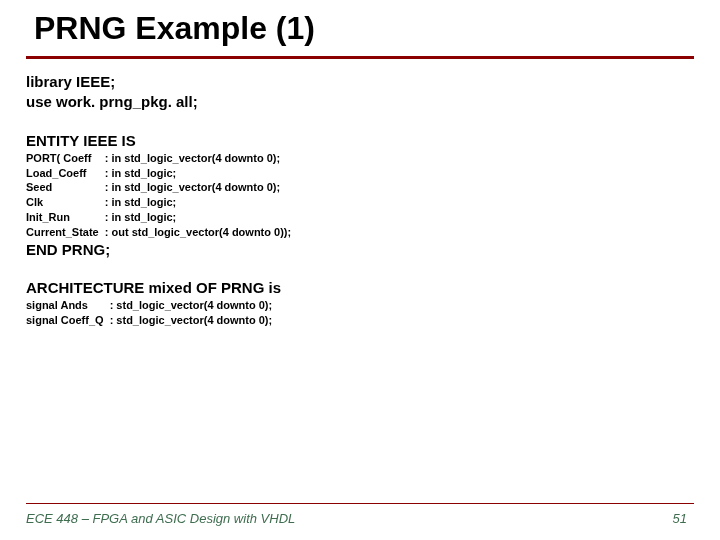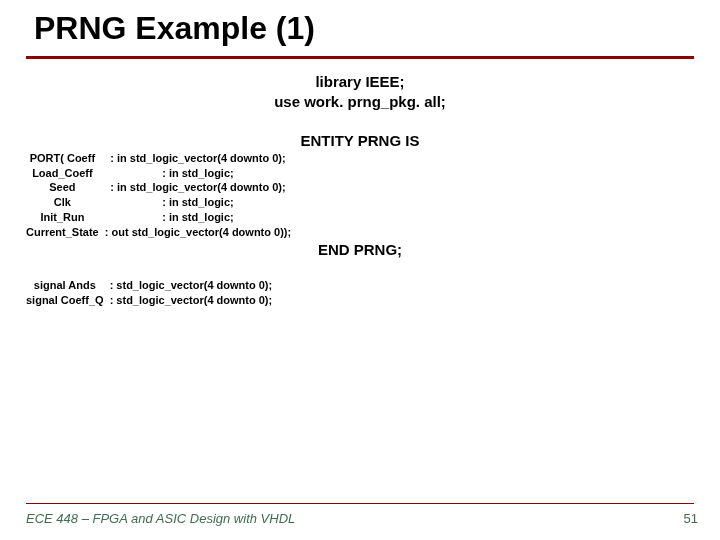--- a/index.html
+++ b/index.html
@@ -38,21 +38,20 @@
     position: absolute;
     top: 72px;
     left: 26px;
     width: 668px;
     font-size: 15px;
     font-weight: bold;
     line-height: 1.35;
   }
   .block {
     margin-bottom: 18px;
-    text-align: center;
   }
   .row {
     white-space: pre;
     font-family: Arial, Helvetica, sans-serif;
   }
   .footer-rule {
     position: absolute;
     bottom: 36px;
     left: 26px;
     width: 668px;
@@ -64,23 +63,24 @@
     bottom: 14px;
     left: 26px;
     font-size: 13px;
     font-style: italic;
     color: #3e6d4f;
     text-align: right;
   }
   .footer-right {
     position: absolute;
     bottom: 14px;
-    right: 22px;
+    right: 33px;
     font-size: 13px;
     color: #3e6d4f;
+    font-style: italic;
   }
   table.port {
     border-collapse: collapse;
     font-size: 11px;
     font-weight: bold;
   }
   table.port td {
     padding: 0 6px 0 0;
     vertical-align: top;
     white-space: nowrap;
@@ -98,21 +98,21 @@
   <div class="title-rule"></div>
 
   <div class="body">
 
     <div class="block">
       <div class="row">library IEEE;</div>
       <div class="row">use work. prng_pkg. all;</div>
     </div>
 
     <div class="block">
-      <div class="row">ENTITY PRNG IS</div>
+      <div class="row">ENTITY IEEE IS</div>
       <table class="port">
         <tbody>
             <tr>
           <td class="ind1"><span>PORT( </span><span>Coeff</span></td>
           <td>: in  std_logic_vector(4 downto 0);</td>
         </tr>
         <tr>
           <td class="ind2">Load_Coeff</td>
           <td>: in  std_logic;</td>
         </tr>
@@ -131,20 +131,21 @@
         <tr>
           <td class="ind2">Current_State</td>
           <td>: out std_logic_vector(4 downto 0));</td>
         </tr>
       </tbody>
         </table>
       <div class="row">END PRNG;</div>
     </div>
 
     <div class="block">
+      <div class="row">ARCHITECTURE mixed OF PRNG is</div>
       <table class="port">
         <tbody>
             <tr>
           <td class="ind3"><span>signal </span><span>Ands</span></td>
           <td>: std_logic_vector(4 downto 0);</td>
         </tr>
         <tr>
           <td class="ind3"><span>signal </span><span>Coeff_Q</span></td>
           <td>: std_logic_vector(4 downto 0);</td>
         </tr>

